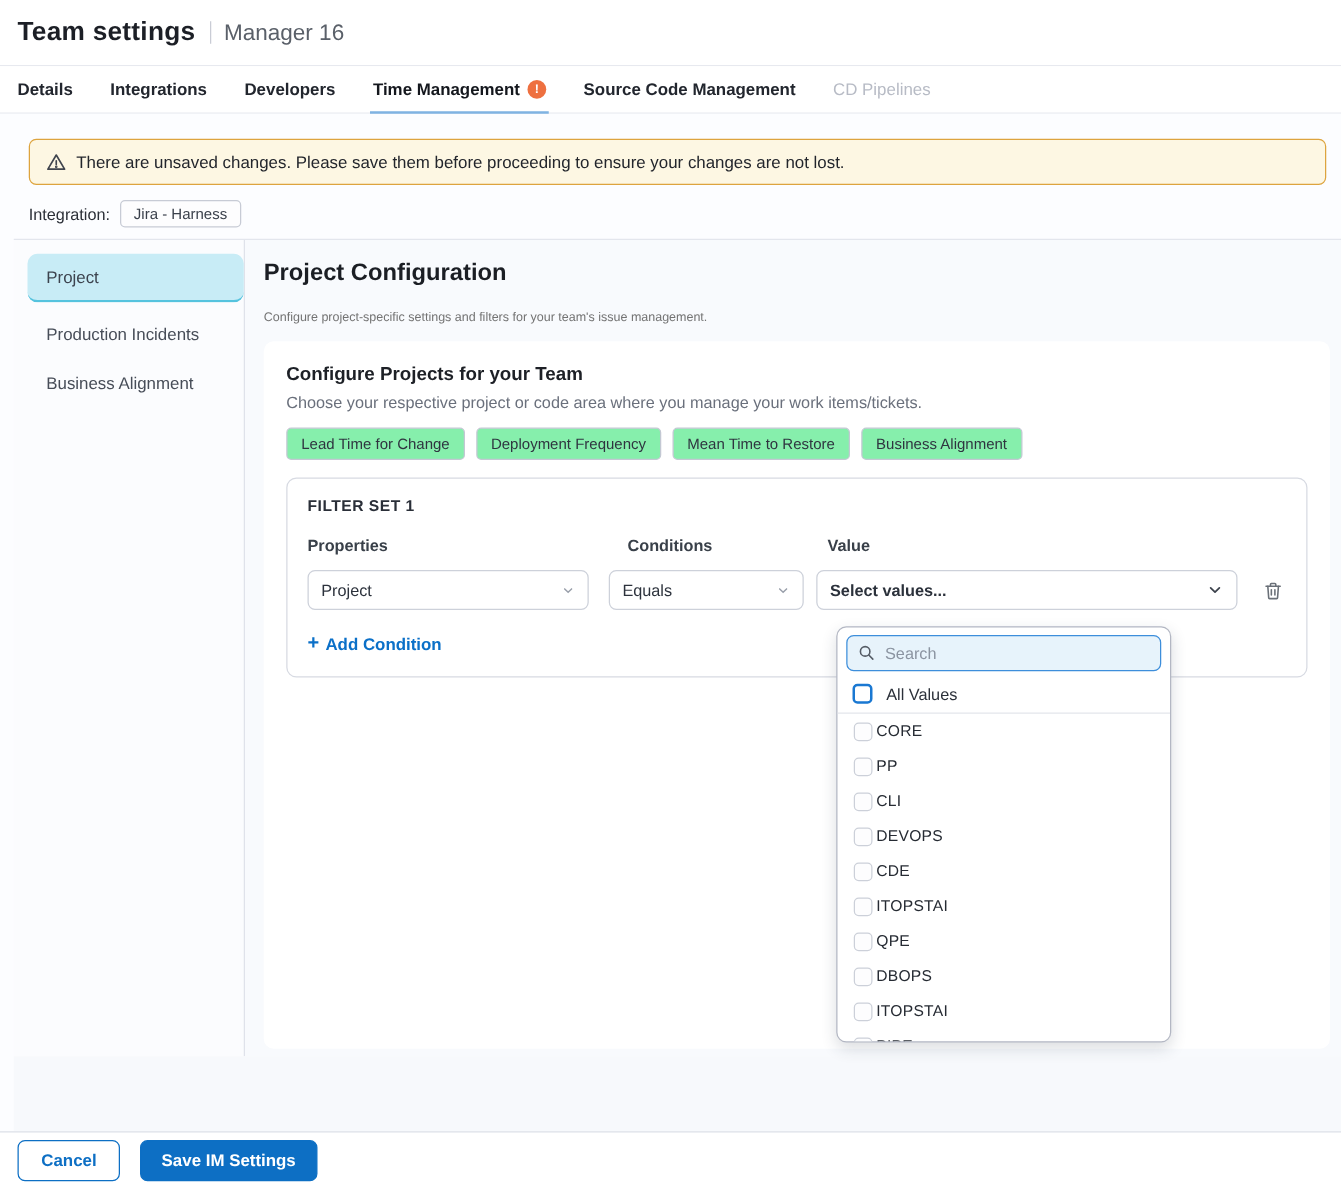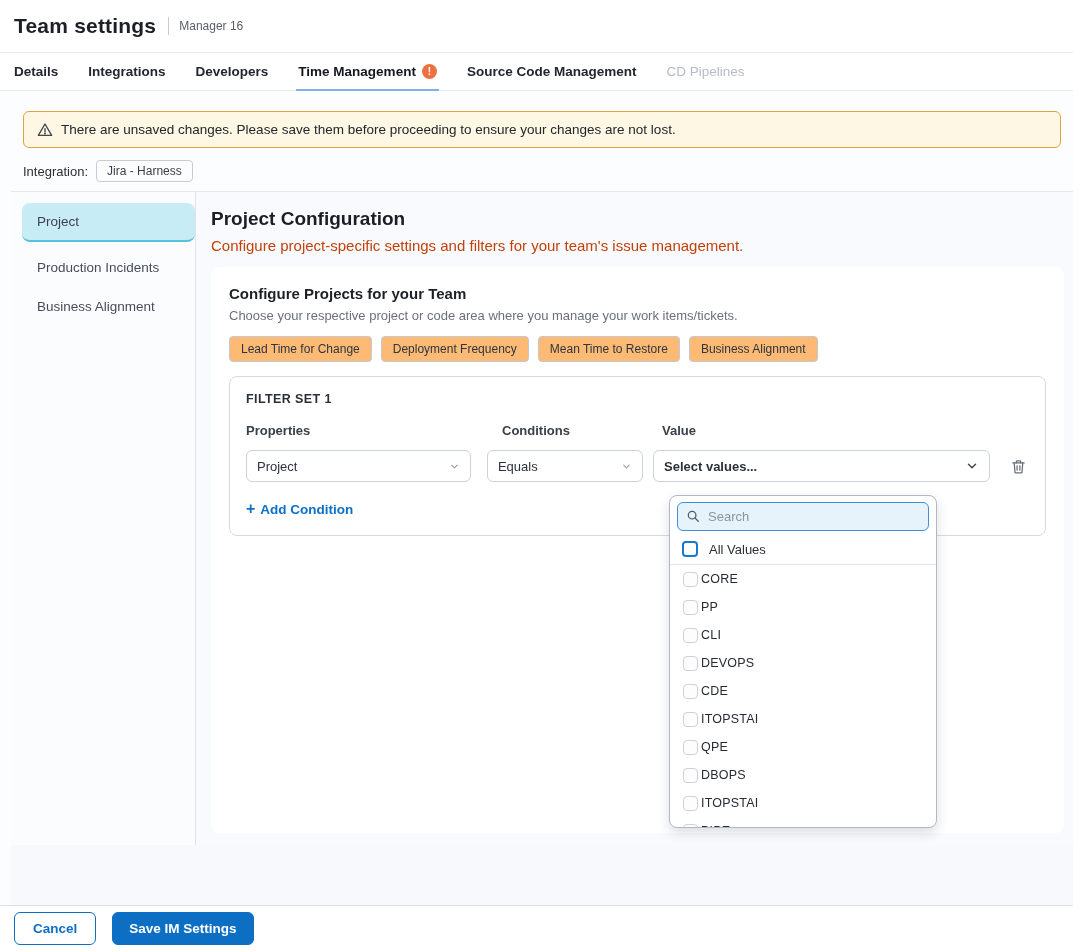--- a/index.html
+++ b/index.html
@@ -3,21 +3,21 @@
 <meta charset="utf-8">
 <style>
   * { margin:0; padding:0; box-sizing:border-box; }
   html,body { width:1073px; background:#fff; font-family:"Liberation Sans", sans-serif; }
   .page { width:1073px; height:951px; display:flex; flex-direction:column; background:#fff; overflow:hidden; }
 
   
   .hdr { height:53px; display:flex; align-items:center; padding:0 14px; border-bottom:1px solid #e7e9ef; background:#fff; flex:none; }
   .hdr-title { font-size:21px; font-weight:bold; color:#1c1f26; letter-spacing:.2px; }
   .hdr-sep { width:1px; height:18px; background:#c9ccd5; margin:0 10px 0 12px; }
-  .hdr-sub { font-size:12px; color:#5a6069; }
+  .hdr-sub { font-size:18px; color:#5a6069; }
 
   
   .tabs { height:38px; display:flex; align-items:stretch; padding:0 14px; gap:30px; border-bottom:1px solid #e7e9ef; background:#fff; flex:none; }
   .tab { display:flex; align-items:center; gap:6px; font-size:13.5px; font-weight:600; color:#22262e; cursor:pointer; position:relative; }
   .tab.active { color:#14171d; }
   .tab.active::after { content:""; position:absolute; left:-2px; right:-2px; bottom:-1px; height:2px; background:#7fb3e2; }
   .tab.disabled { color:#b7bbc5; font-weight:500; }
   .tab-badge { width:15px; height:15px; border-radius:50%; background:#ee7040; color:#fff; font-size:10px; font-weight:bold; display:flex; align-items:center; justify-content:center; line-height:1; }
 
   
@@ -34,27 +34,27 @@
   .bottom-spacer { flex:1; background:#f7f9fc; }
 
   
   .sidebar { width:185px; flex:none; border-right:1px solid #dfe2ea; padding-top:11px; background:#fbfcfe; }
   .side-item { font-size:13.5px; color:#474d58; padding:12px 26px; cursor:pointer; }
   .side-item.active { margin:0 0 6px 11px; padding:11px 15px; background:#c8ecf6; border-bottom:2px solid #55c3de; border-radius:8px; color:#3c434e; }
 
   
   .main { flex:1; background:#f8fafd; padding:16px 9px 0 15px; min-width:0; }
   .main-title { font-size:19px; font-weight:bold; color:#1b1e24; }
-  .main-sub { font-size:15px; color:#c2410c; margin-top:7px; }
+  .main-sub { font-size:10px; color:#737373; margin-top:19px; }
 
   .card { margin-top:13px; background:#fff; border-radius:8px; padding:18px; height:566px; position:relative; }
   .card-title { font-size:15px; font-weight:bold; color:#1d2026; }
   .card-sub { font-size:13px; color:#6a707c; margin-top:6px; }
   .chips { display:flex; gap:9px; margin-top:13px; }
-  .chip { font-size:12px; color:#2f3540; border:1px solid #c3c8d3; border-radius:4px; padding:5px 11px; background:#fdba74; cursor:pointer; }
+  .chip { font-size:12px; color:#2f3540; border:1px solid #c3c8d3; border-radius:4px; padding:5px 11px; background:#86efac; cursor:pointer; }
 
   .filter-box { margin-top:14px; border:1px solid #d7dae2; border-radius:8px; padding:15px 16px 17px; }
   .filter-title { font-size:12.5px; font-weight:bold; color:#2a2f38; letter-spacing:.4px; }
   .cols { display:flex; margin-top:17px; }
   .col-label { font-size:13px; font-weight:600; color:#394049; }
   .col1 { width:240px; margin-right:16px; }
   .col2 { width:150px; margin-right:10px; }
   .col3 { width:337px; }
   .row { display:flex; align-items:center; margin-top:12px; }
   .select { height:32px; border:1px solid #cdd1da; border-radius:6px; background:#fff; display:flex; align-items:center; justify-content:space-between; padding:0 10px; font-size:13px; color:#2c323c; cursor:pointer; }

